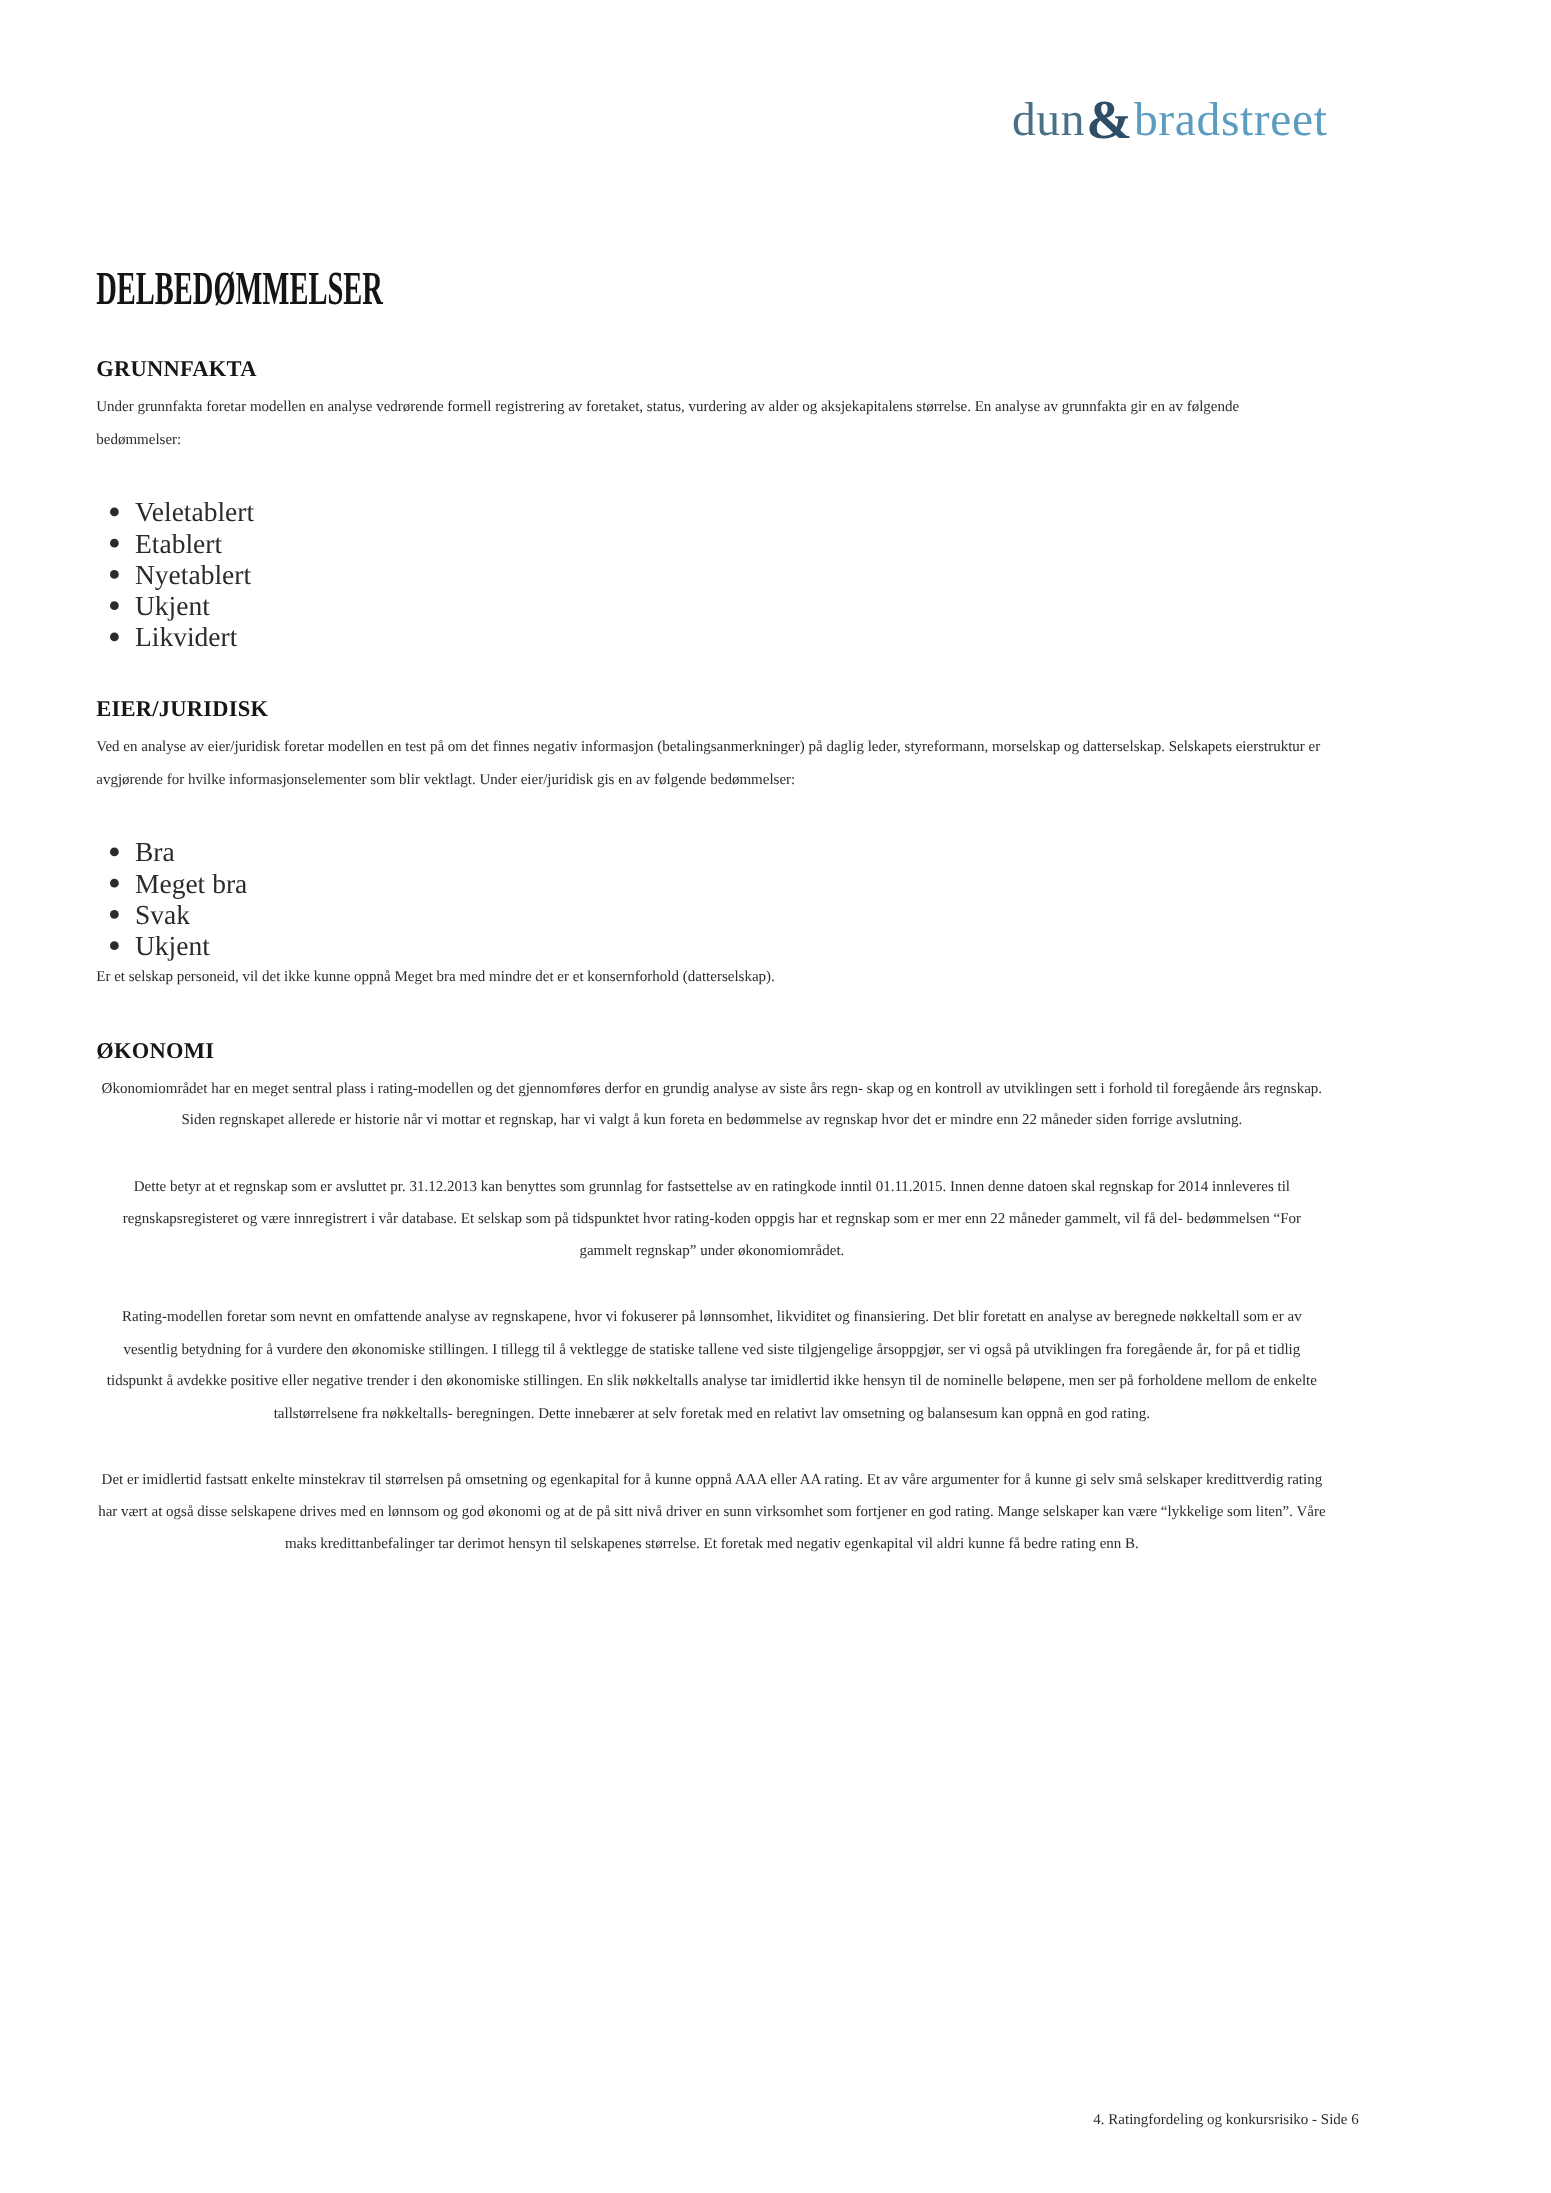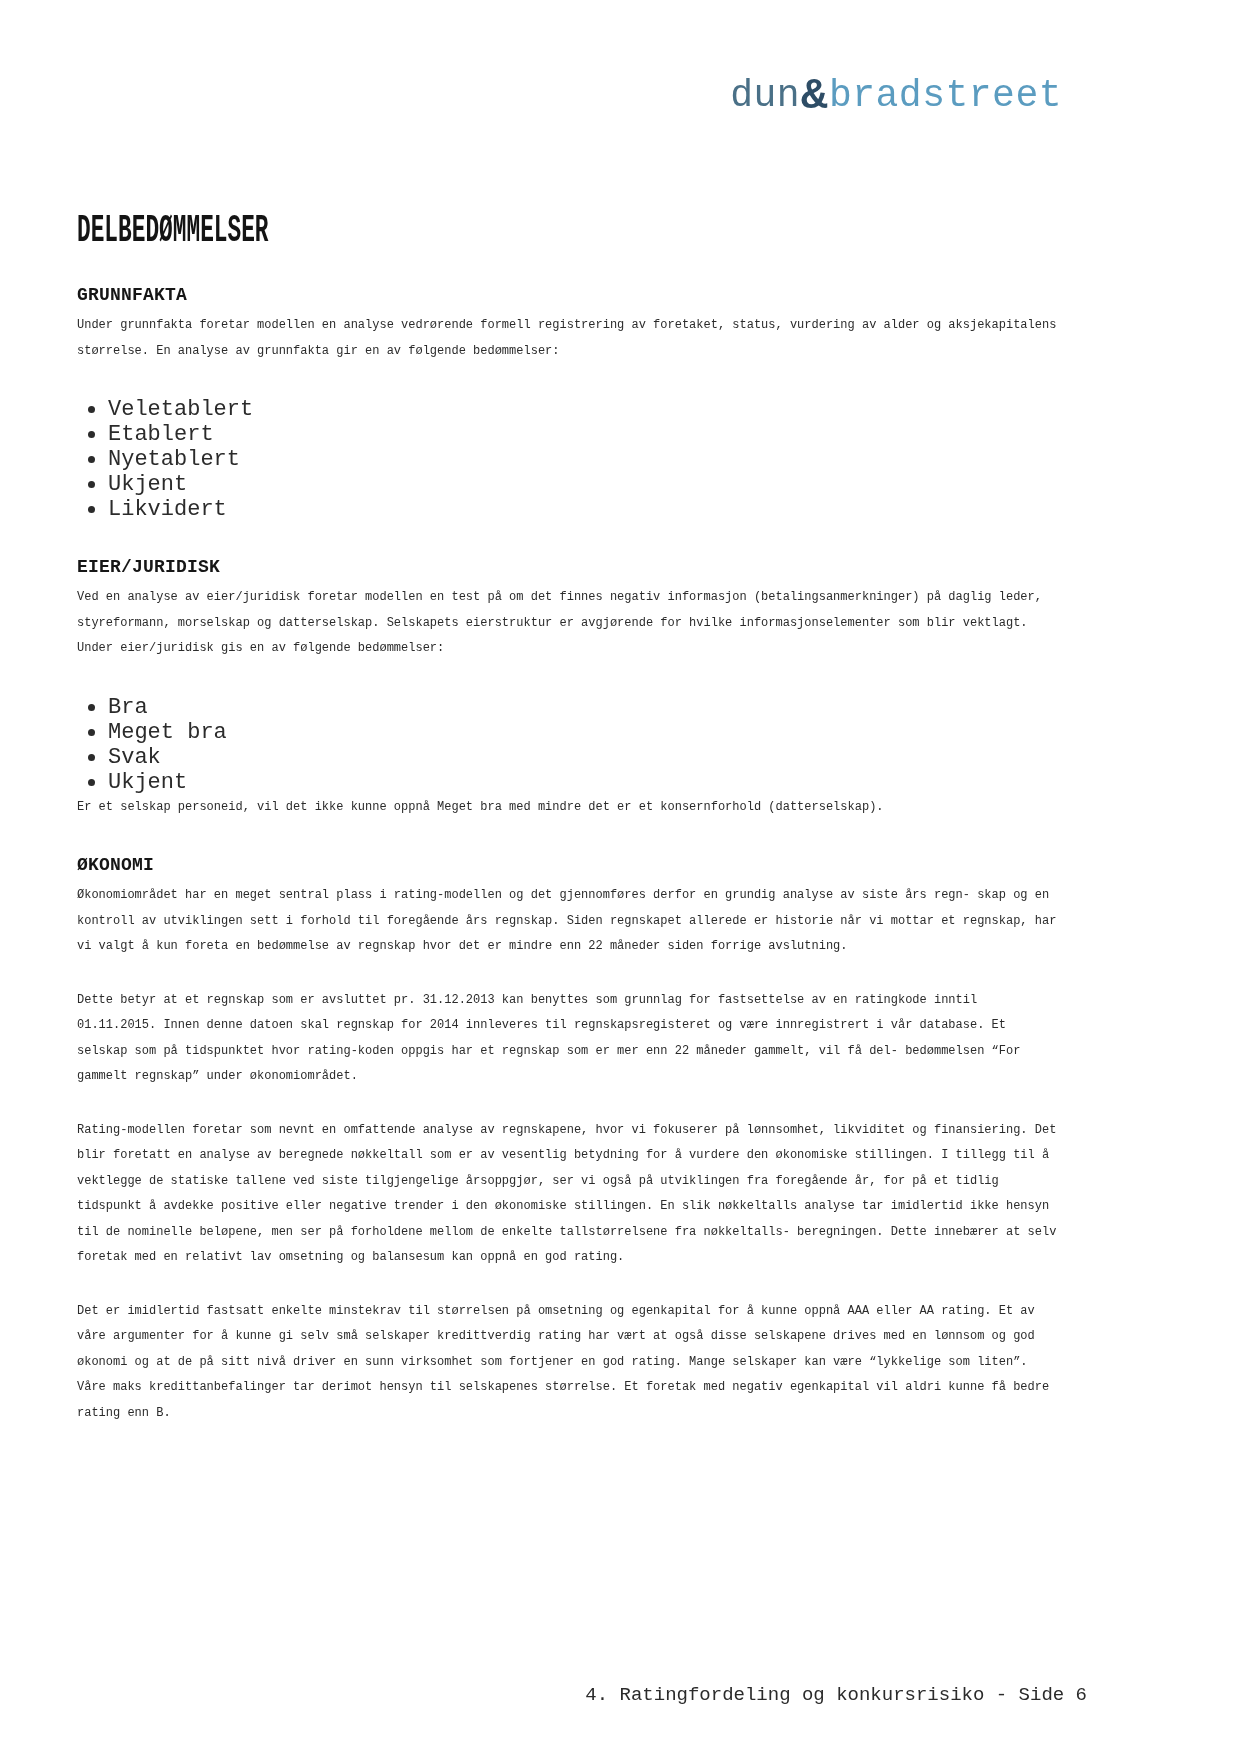--- a/index.html
+++ b/index.html
@@ -3,21 +3,21 @@
 <meta charset="utf-8">
 <style>
   * { box-sizing: border-box; }
   html, body { margin: 0; padding: 0; background: #ffffff; }
 
   .page {
     position: relative;
     width: 1241px;
     height: 1754px;
     background: #ffffff;
-    font-family: Liberation Mono, monospace;
+    font-family: Liberation Serif, serif;
     color: #2b2b2b;
     overflow: hidden;
     padding-left: 48px;
   }
 
   
   .logo {
     position: absolute;
     top: 74px;
     right: 179px;
@@ -88,28 +88,28 @@
     height: 7px;
     border-radius: 50%;
     background: #2b2b2b;
   }
 
   .note-text { margin: 39px 0 0 0; }
 
   .sec { margin: 0; }
   .sec-eier   { margin-top: 31px; }
   .sec-okonomi{ margin-top: 29px; }
-  .sec-okonomi p.body-text { margin-bottom: 28px; }
+  .sec-okonomi p.body-text { margin-bottom: 28px; text-align: center; }
   .sec-okonomi p.body-text:last-child { margin-bottom: 0; }
 
   .footer {
     position: absolute;
     right: 154px;
     top: 1684px;
-    font-size: 19px;
+    font-size: 12px;
     line-height: 22px;
     color: #2b2b2b;
   }
 </style>
 </head>
 <body>
 
 <div class="page">
 
   <div class="logo">

